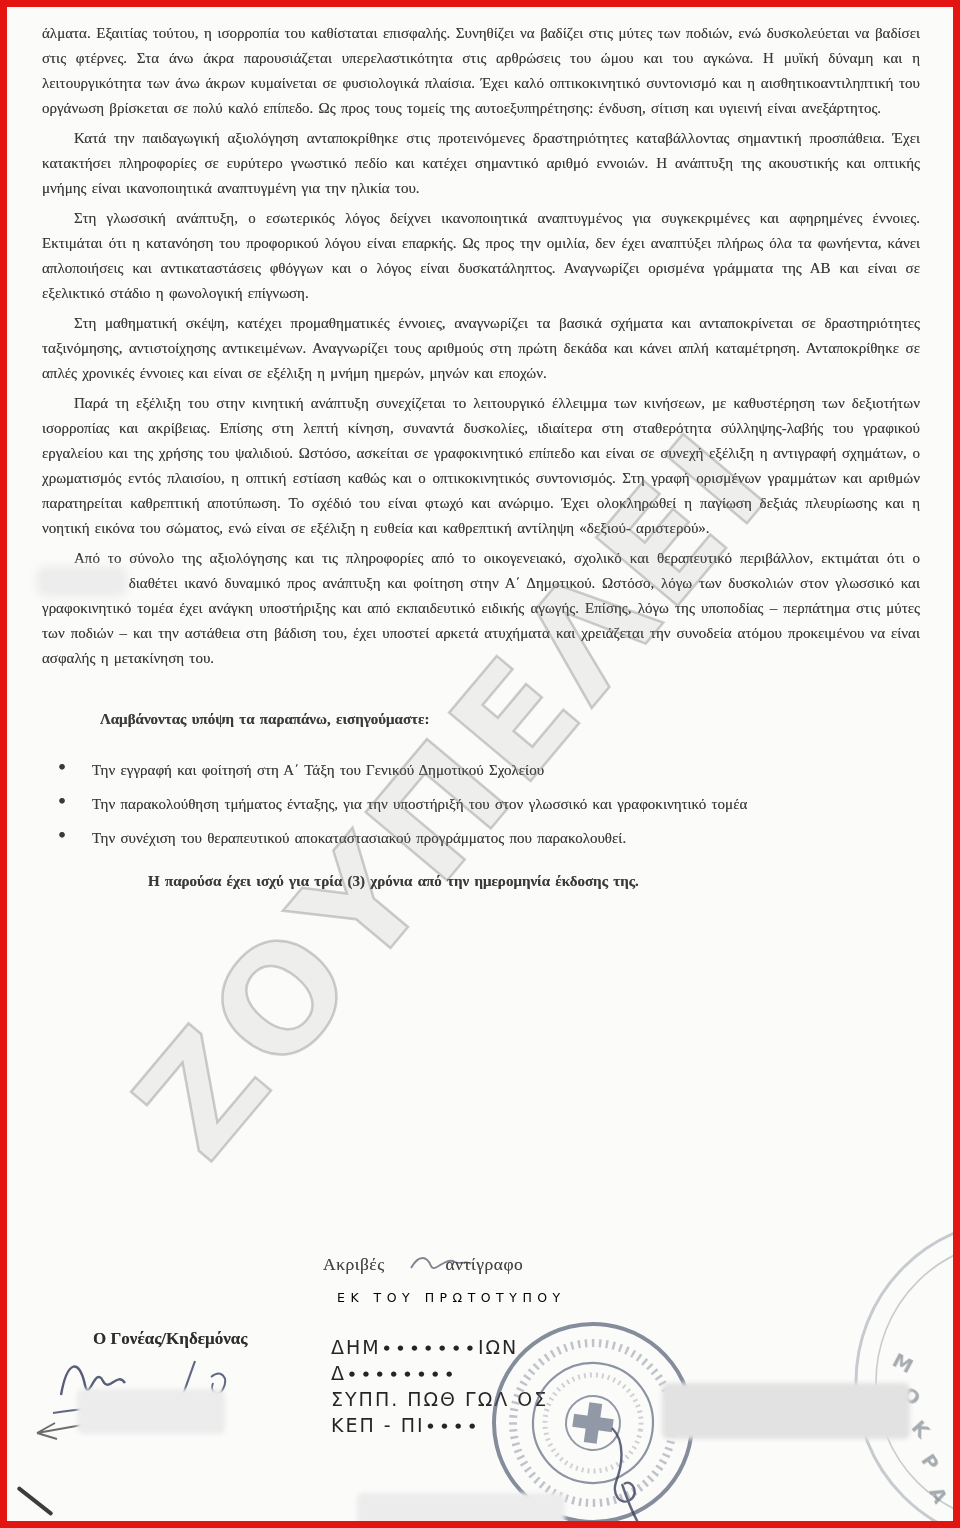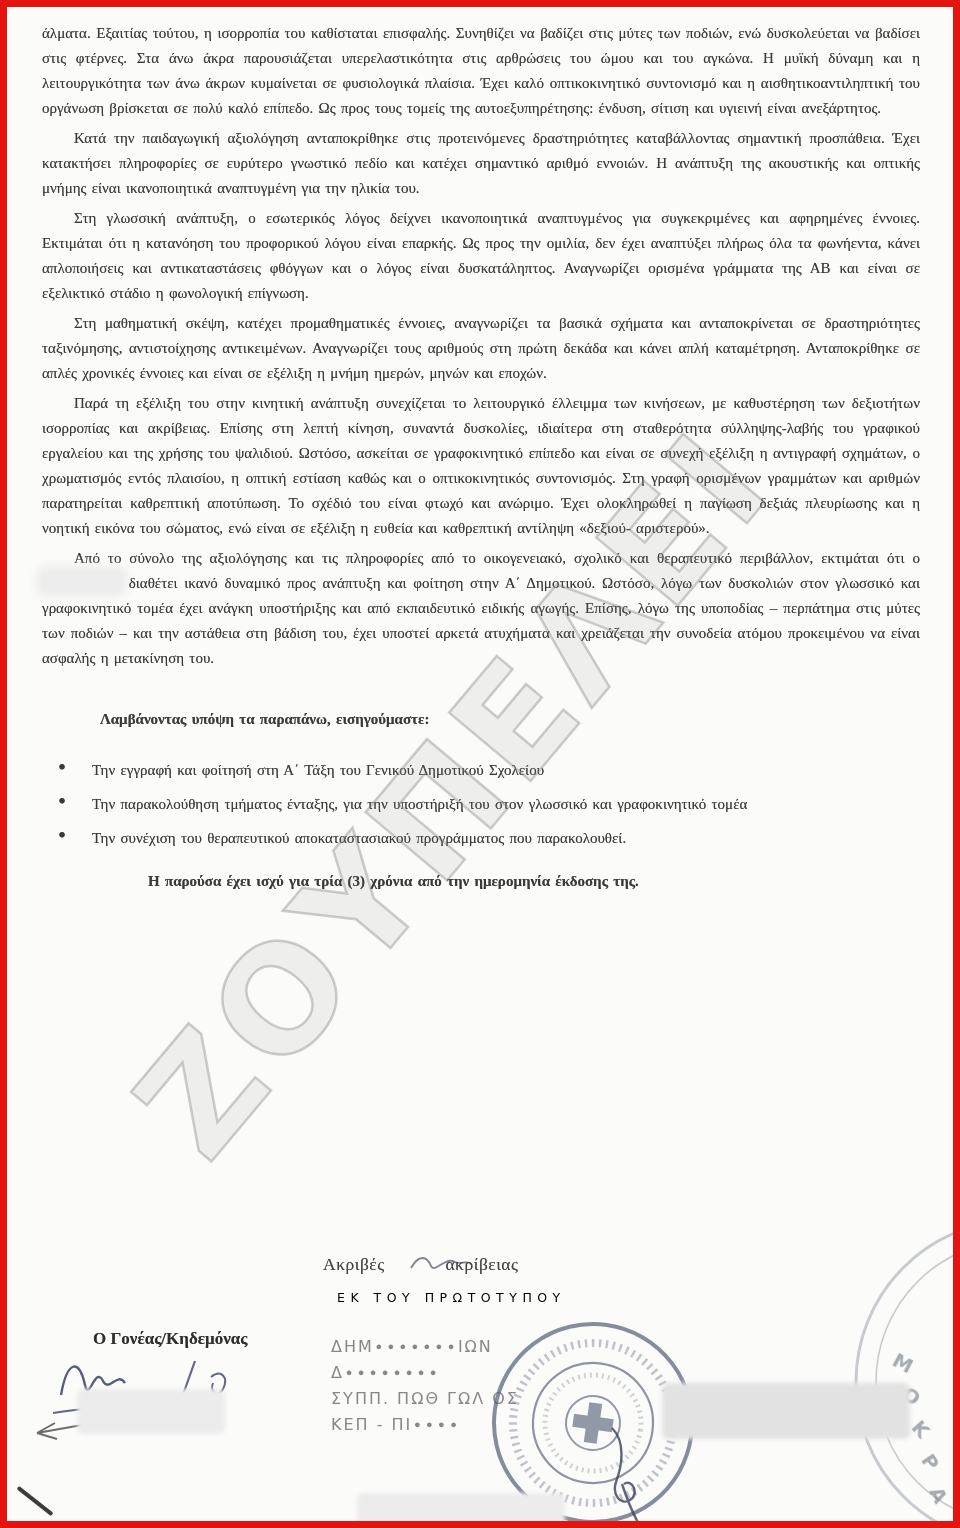--- a/index.html
+++ b/index.html
@@ -40,22 +40,22 @@
     font-size:17.5px; color:#434343; word-spacing:56px; letter-spacing:0.5px;
     text-shadow:0 0 0.6px rgba(60,60,60,0.5);
   }
   .from-original {
     position:absolute; left:330px; top:1283px; z-index:4;
     font-family:"DejaVu Sans", sans-serif; font-size:12.5px; letter-spacing:5.5px;
     color:#000000; filter:blur(0.4px);
   }
   .stamp-lines {
     position:absolute; left:324px; top:1327px; z-index:4;
-    font-family:"DejaVu Sans", sans-serif; font-size:16px; letter-spacing:2px;
-    color:#737373; line-height:26px; filter:blur(0.5px); opacity:0.85;
+    font-family:"DejaVu Sans", sans-serif; font-size:19px; letter-spacing:2px;
+    color:#000000; line-height:26px; filter:blur(0.5px); opacity:0.85;
   }
   .sig-label { position:absolute; z-index:5; font-weight:bold; font-size:17px; color:#2e2e2e;
                text-shadow:0 0 0.5px rgba(45,45,45,0.5); }
   .sig-left  { left:86px;  top:1322px; }
   .sig-right { left:684px; top:1384px; }
   .redact { position:absolute; z-index:6; border-radius:6px; filter:blur(2px); }
   .redact-a { left:70px;  top:1382px; width:148px; height:45px; background:#ececec; }
   .redact-b { left:655px; top:1376px; width:248px; height:56px; background:#e2e2e2; }
   .redact-c { left:350px; top:1486px; width:208px; height:36px; background:#ececec; }
   .svg-abs { position:absolute; z-index:4; }
@@ -89,21 +89,21 @@
 
     <ul class="bullets">
       <li><span>Την εγγραφή και φοίτησή στη Α΄ Τάξη του Γενικού Δημοτικού Σχολείου</span></li>
       <li><span>Την παρακολούθηση τμήματος ένταξης, για την υποστήριξή του στον γλωσσικό και γραφοκινητικό τομέα</span></li>
       <li><span>Την συνέχιση του θεραπευτικού αποκαταστασιακού προγράμματος που παρακολουθεί.</span></li>
     </ul>
 
     <p class="validity">Η παρούσα έχει ισχύ για τρία (3) χρόνια από την ημερομηνία έκδοσης της.</p>
   </div>
 
-  <div class="cert-copy">Ακριβές ακρίβειας</div>
+  <div class="cert-copy">Ακριβές αντίγραφο</div>
   <div class="from-original">ΕΚ ΤΟΥ ΠΡΩΤΟΤΥΠΟΥ</div>
 
   <div class="stamp-lines">
     <div>ΔΗΜ∙∙∙∙∙∙∙ΙΩΝ</div>
     <div>Δ∙∙∙∙∙∙∙∙</div>
     <div>ΣΥΠΠ. ΠΩΘ ΓΩΛ ΟΣ</div>
     <div>ΚΕΠ - ΠΙ∙∙∙∙</div>
   </div>
 
   <div class="sig-label sig-left">Ο Γονέας/Κηδεμόνας</div>

